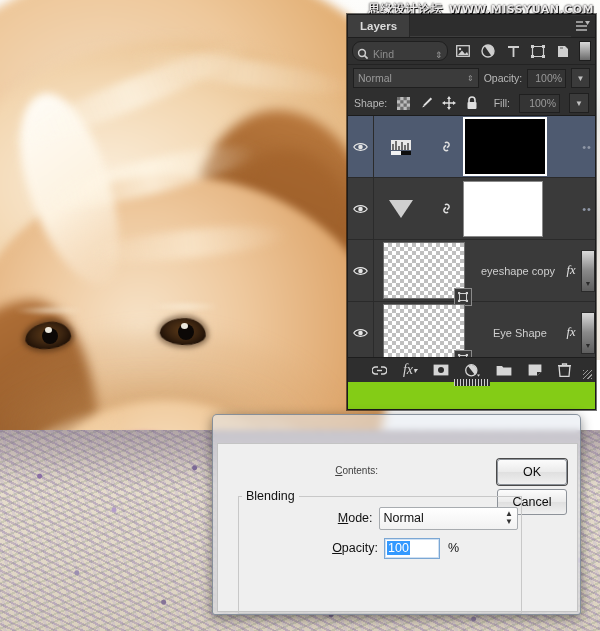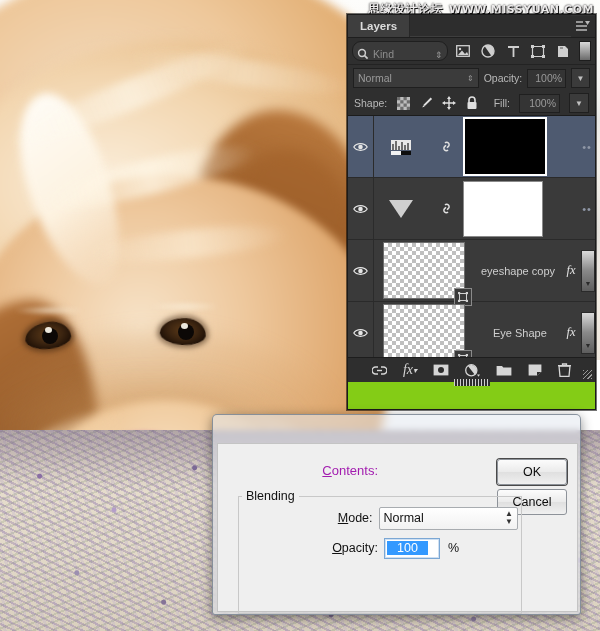--- a/index.html
+++ b/index.html
@@ -206,21 +206,21 @@
     border-radius:4px 4px 0 0;}
   #dlg-title{position:absolute;left:10px;top:5px;font-size:12.5px;color:#17202b;
     text-shadow:0 0 4px rgba(255,255,255,.95),0 0 7px rgba(255,255,255,.8);}
   #dlg-close{position:absolute;right:2px;top:1px;width:45px;height:21px;border-radius:0 4px 0 5px;
     background:linear-gradient(180deg,#f29a93 0%,#d9453c 45%,#b72a22 55%,#dd6259 100%);
     border:1px solid #8d2a22;display:flex;align-items:center;justify-content:center;
     color:#fff;font-size:13px;font-weight:bold;text-shadow:0 1px 1px rgba(0,0,0,.5);}
   #dlg-body{position:absolute;left:4px;top:28px;width:359px;height:167px;background:#efefef;
     border:1px solid #c4c4c4;}
   #row-contents{position:absolute;left:0;top:14px;width:100%;height:24px;display:flex;align-items:center;}
-  #contents-label{width:160px;text-align:right;font-size:13px;color:#a21caf;padding-right:6px;}
+  #contents-label{width:160px;text-align:right;font-size:10px;color:#404040;padding-right:6px;}
   .wselect{height:21px;background:linear-gradient(180deg,#ffffff,#f2f2f2);border:1px solid #a8acb0;
     border-radius:2px;display:flex;align-items:center;padding:0 4px;font-size:12.5px;color:#111;}
   .wselect .arrows{margin-left:auto;font-size:8px;line-height:8px;color:#333;text-align:center;}
   #contents-select{width:143px;}
   #btn-ok,#btn-cancel{position:absolute;right:10px;width:68px;height:24px;
     background:linear-gradient(180deg,#fcfcfc,#ebebeb 48%,#dfdfdf 50%,#f0f0f0);
     border:1px solid #8d9299;border-radius:3px;font-size:12.5px;color:#0b0b0b;
     display:flex;align-items:center;justify-content:center;}
   #btn-ok{top:15px;box-shadow:0 0 0 1px #4a4a4a;}
   #btn-cancel{top:45px;}
@@ -228,21 +228,21 @@
     border:1px solid #c8c8c8;}
   #blending-legend{position:absolute;left:24px;top:45px;background:#efefef;padding:0 4px;
     font-size:12.5px;color:#111;}
   #row-mode{position:absolute;left:0;top:62px;width:300px;height:24px;display:flex;align-items:center;}
   #mode-label{width:160px;text-align:right;font-size:12.5px;color:#111;padding-right:6px;}
   #mode-select{width:134px;}
   #row-opacity{position:absolute;left:0;top:92px;width:300px;height:24px;display:flex;align-items:center;}
   #opacity-label{width:160px;text-align:right;font-size:12.5px;color:#111;padding-right:6px;}
   #opacity-input{width:50px;height:19px;background:#fff;border:1px solid #7ba7d4;
     box-shadow:inset 0 0 0 1px #cfe0f2;font-size:12.5px;color:#111;display:flex;align-items:center;padding:0 2px;}
-  #opacity-input .sel{background:#3399ff;color:#fff;padding:0 10px;}
+  #opacity-input .sel{background:#3399ff;color:#fff;padding:0 1px;}
   #pct{margin-left:8px;font-size:12.5px;color:#111;}
   #row-preserve{position:absolute;left:70px;top:123px;display:flex;align-items:center;gap:7px;}
   #preserve-check{width:13px;height:13px;background:#f0f0f0;border:1px solid #b8b8b8;border-radius:2px;}
   #preserve-label{font-size:12.5px;color:#9a9a9a;}
   .u{text-decoration:underline;}
   svg{display:block;}
 </style>
 </head>
 <body>
 

